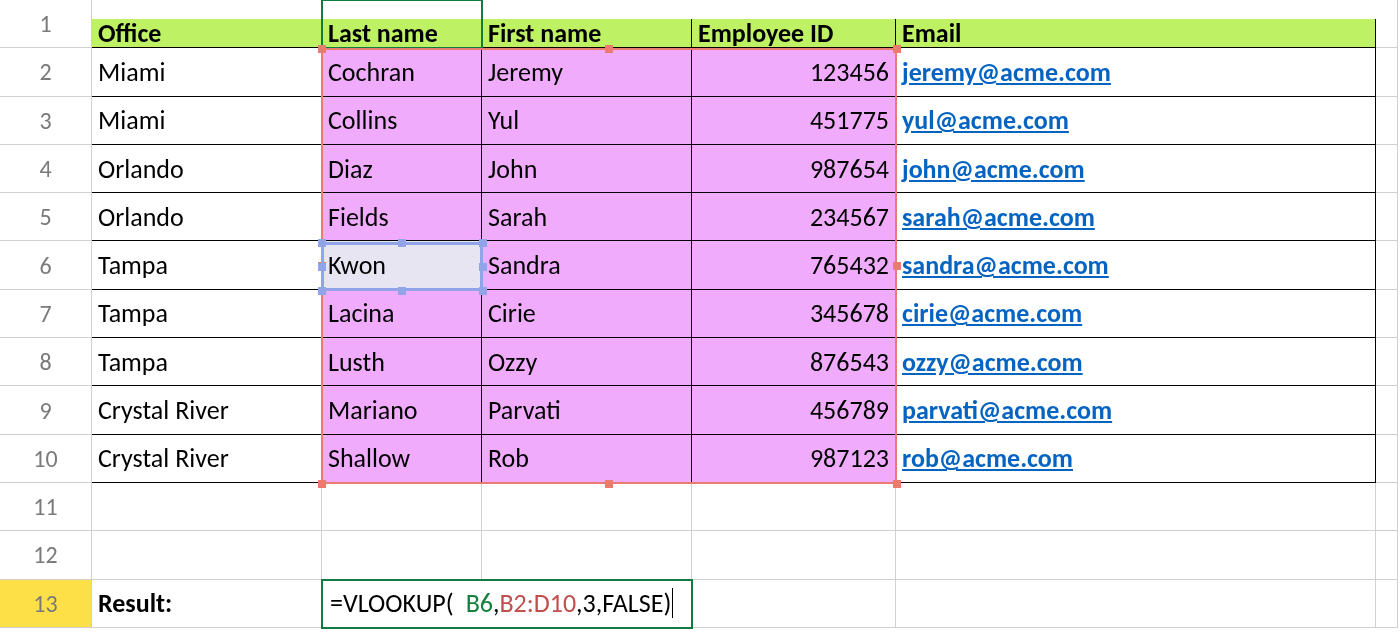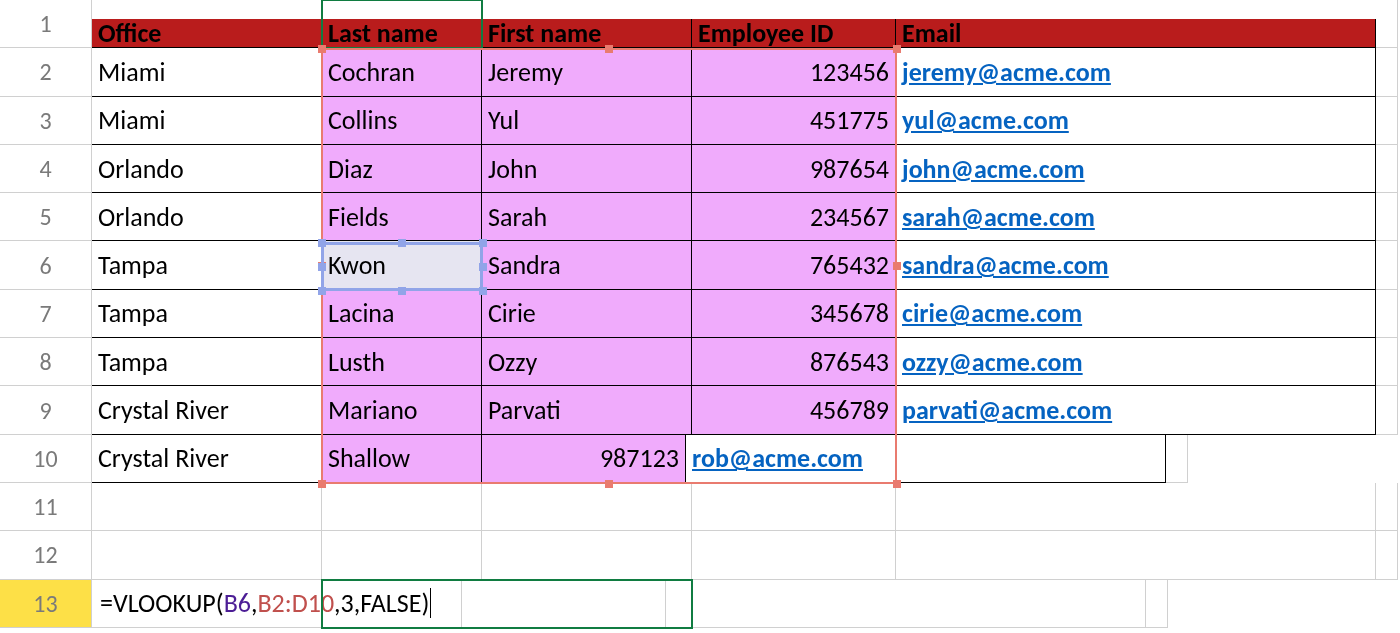--- a/index.html
+++ b/index.html
@@ -13,21 +13,21 @@
   .sheet {
     position: relative;
     width: 1398px;
   }
   .row {
     display: flex;
     flex-direction: row;
     height: 48.3px;
     width: 100%;
   }
-  .row.header-row .cell.data { background: #b91c1c; margin-top: 19px; }
+  .row.header-row .cell.data { background: #bef264; margin-top: 19px; }
   .rowhdr {
     width: 92px;
     flex: 0 0 92px;
     display: flex;
     align-items: center;
     justify-content: center;
     border-right: 1px solid #d0d0d0;
     border-bottom: 1px solid #d0d0d0;
     color: #7a7a7a;
     font-size: 24px;
@@ -65,21 +65,21 @@
   .shade-pink { background: #f0abfc; }
   
   .formula-cell {
     font-size: 26px;
     display:flex;
     align-items:center;
     padding:0 8px;
     white-space:nowrap;
   }
   .ftok.fname { color:#000; }
-  .ftok.ref1  { color:#4c1d95; }
+  .ftok.ref1  { color:#15803d;margin-left:12px; }
   .ftok.ref2  { color:#c0504d; }
   .ftok.num   { color:#000; }
   .ftok.kw    { color:#000; }
   .ftok.paren { color:#000; }
 
   
   .box {
     position: absolute;
     pointer-events: none;
     box-sizing: border-box;
@@ -193,20 +193,21 @@
     <div class="cell colB shade-pink">Mariano</div>
     <div class="cell colC shade-pink">Parvati</div>
     <div class="cell colD shade-pink num">456789</div>
     <div class="cell colE link">parvati@acme.com</div>
     <div class="cell colF noborder"></div>
   </div>
   <div class="row">
     <div class="rowhdr">10</div>
     <div class="cell colA">Crystal River</div>
     <div class="cell colB shade-pink">Shallow</div>
+    <div class="cell colC shade-pink">Rob</div>
     <div class="cell colD shade-pink num">987123</div>
     <div class="cell colE link">rob@acme.com</div>
     <div class="cell colF noborder"></div>
   </div>
 
   <div class="row">
     <div class="rowhdr">11</div>
     <div class="cell colA noborder"></div>
     <div class="cell colB noborder"></div>
     <div class="cell colC noborder"></div>
@@ -219,20 +220,21 @@
     <div class="cell colA noborder"></div>
     <div class="cell colB noborder"></div>
     <div class="cell colC noborder"></div>
     <div class="cell colD noborder"></div>
     <div class="cell colE noborder"></div>
     <div class="cell colF noborder"></div>
   </div>
 
   <div class="row">
     <div class="rowhdr sel">13</div>
+    <div class="cell colA noborder bold">Result:</div>
     <div class="cell colBC noborder formula-cell">
       <span class="ftok paren">=</span>
         <span class="ftok fname">VLOOKUP</span>
         <span class="ftok paren">(</span>
         <span class="ftok ref1">B6</span>
         <span class="ftok paren">,</span>
         <span class="ftok ref2">B2:D10</span>
         <span class="ftok paren">,</span>
         <span class="ftok num">3</span>
         <span class="ftok paren">,</span>

